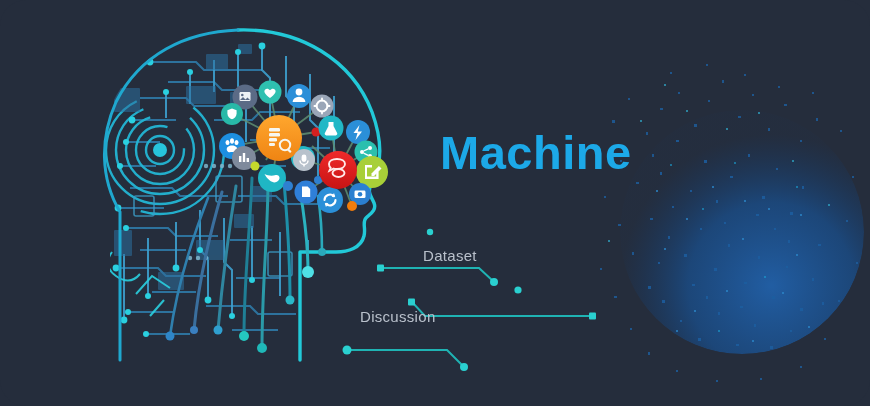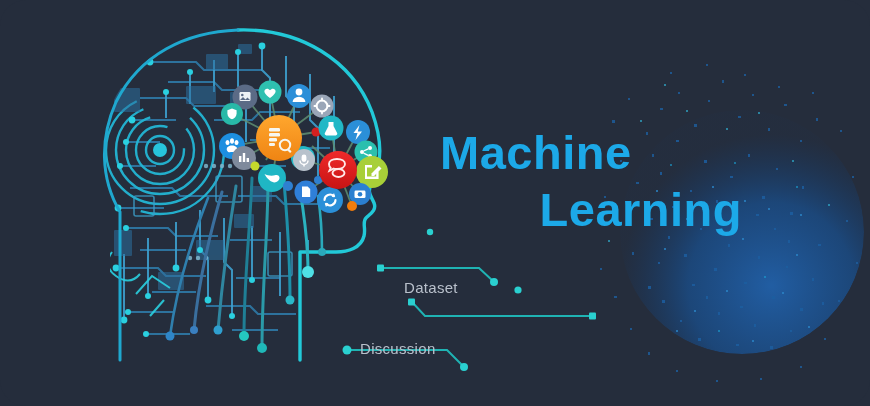--- a/index.html
+++ b/index.html
@@ -31,23 +31,23 @@
     pointer-events:none;
   }
   .ttl .l2 { display:block; text-align:right; padding-right:8px; }
   .cap {
     position:absolute;
     font-size:15px;
     color:#b9c0cb;
     letter-spacing:0.3px;
     white-space:nowrap;
   }
-  #cap0 { left:404px; top:247px;margin-top:32px; }
+  #cap0 { left:423px; top:247px; }
   #cap1 { left:423px; top:294px; }
-  #cap2 { left:360px; top:340px; }
+  #cap2 { left:360px; top:308px; }
 </style>
 </head>
 <body>
 
 <div id="stage">
 
   <svg class="layer" viewBox="0 0 870 406">
     <defs>
       <clipPath id="headclip">
         <path d="M238 30 C 300 28, 352 60, 372 112 C 384 145, 380 168, 372 182
@@ -530,19 +530,18 @@
       <circle cx="347" cy="350" r="4.5" fill="#2ad0d0"></circle>
       <circle cx="464" cy="367" r="4" fill="#2ad0d0"></circle>
 
       <circle cx="518" cy="290" r="3.6" fill="#2ad0d0"></circle>
       <circle cx="430" cy="232" r="3.2" fill="#2ad0d0"></circle>
     </g>
   </svg>
 
   <div class="ttl">
     <span>Machine</span>
-    <span class="l2">Learning</span>
   </div>
 
   <div class="cap" id="cap0">Dataset</div>
   <div class="cap" id="cap2">Discussion</div>
 
 </div>
 
 </body></html>

